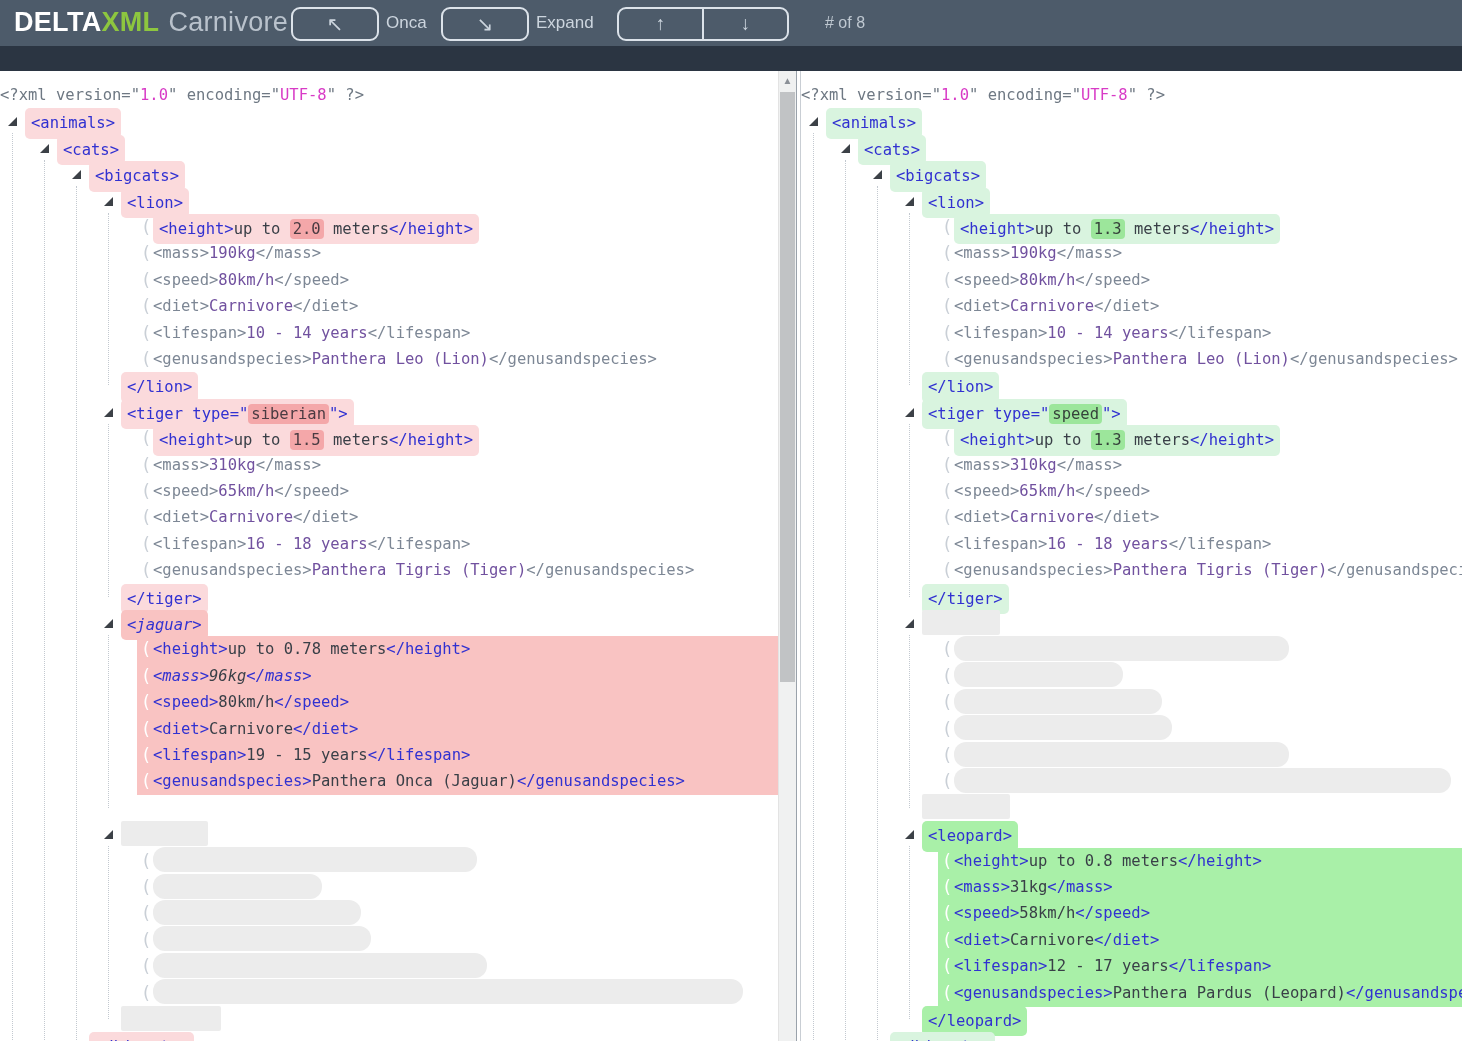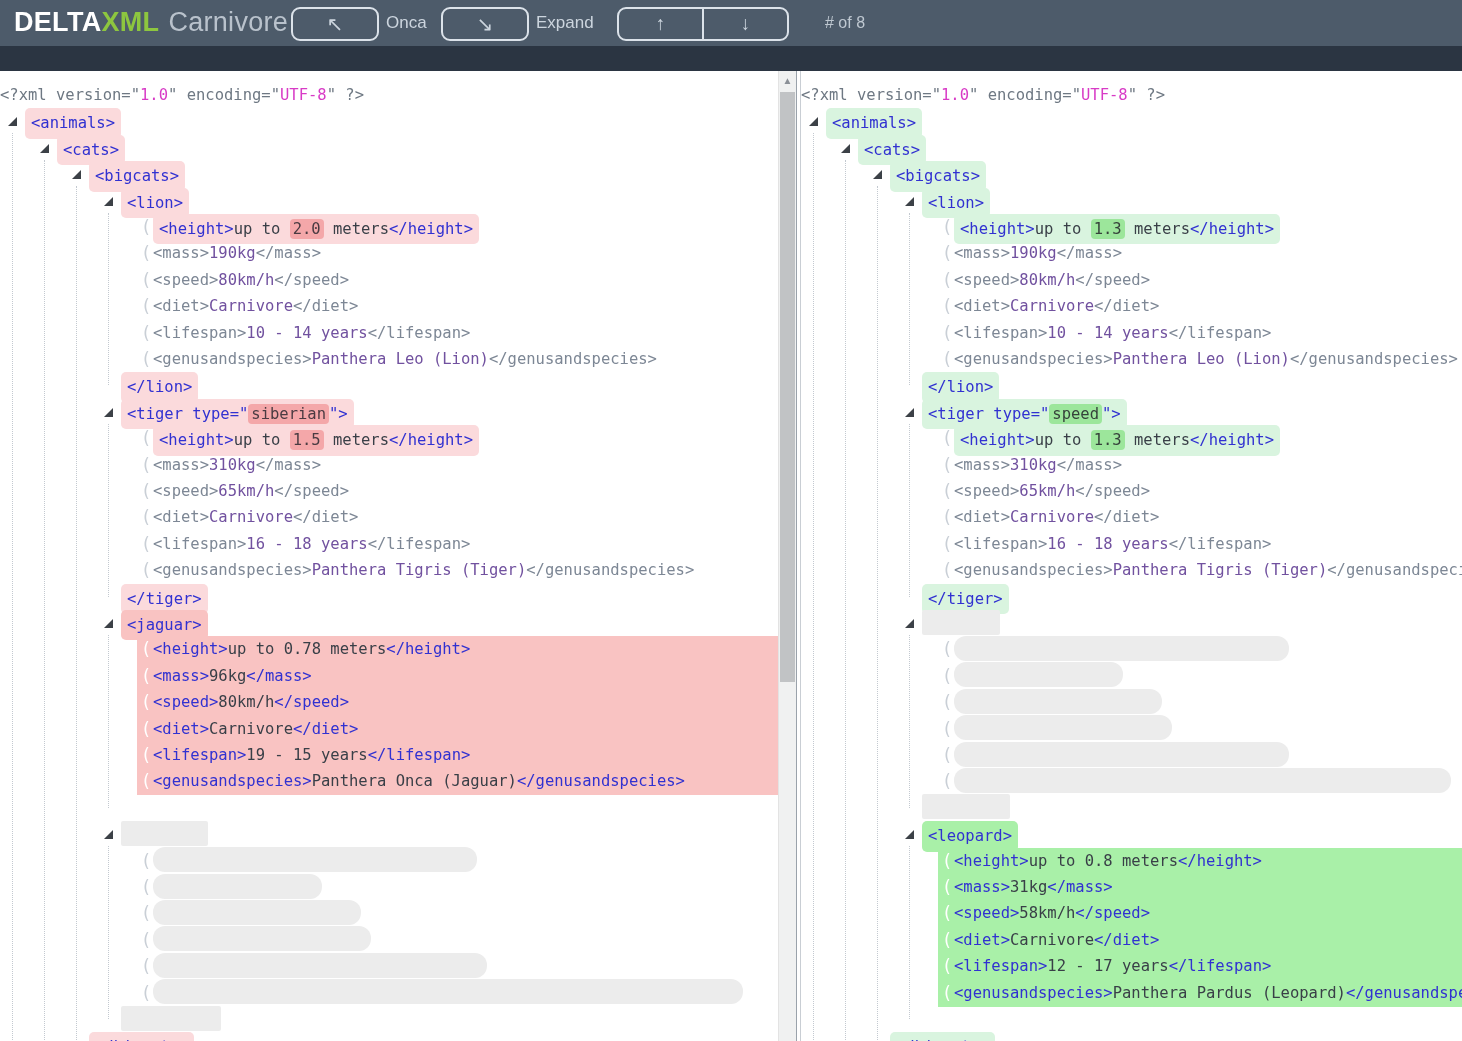--- a/index.html
+++ b/index.html
@@ -130,23 +130,23 @@
     <div class="row" style="top: 275px;"><span class="fold" style="left: 141px;">(</span><span class="content" style="margin-left: 153px;"><span class="k-gtag">&lt;genusandspecies&gt;</span><span class="k-val">Panthera Leo (Lion)</span><span class="k-gtag">&lt;/genusandspecies&gt;</span></span></div>
     <div class="row" style="top: 301.4px;"><span class="content pill pill-del" style="margin-left: 121px;"><span class="k-tag">&lt;/lion&gt;</span></span></div>
     <div class="row" style="top: 327.8px;"><span class="tri" style="left: 104px;"></span><span class="content pill pill-del" style="margin-left: 121px;"><span class="k-tag">&lt;tiger type="</span><span class="k-sdel">siberian</span><span class="k-tag">"&gt;</span></span></div>
     <div class="row" style="top: 354.2px;"><span class="fold" style="left: 141px;">(</span><span class="content pill pill-del" style="margin-left: 153px;"><span class="k-tag">&lt;height&gt;</span><span class="k-txt">up to </span><span class="k-sdel">1.5</span><span class="k-txt"> meters</span><span class="k-tag">&lt;/height&gt;</span></span></div>
     <div class="row" style="top: 380.6px;"><span class="fold" style="left: 141px;">(</span><span class="content" style="margin-left: 153px;"><span class="k-gtag">&lt;mass&gt;</span><span class="k-val">310kg</span><span class="k-gtag">&lt;/mass&gt;</span></span></div>
     <div class="row" style="top: 407px;"><span class="fold" style="left: 141px;">(</span><span class="content" style="margin-left: 153px;"><span class="k-gtag">&lt;speed&gt;</span><span class="k-val">65km/h</span><span class="k-gtag">&lt;/speed&gt;</span></span></div>
     <div class="row" style="top: 433.4px;"><span class="fold" style="left: 141px;">(</span><span class="content" style="margin-left: 153px;"><span class="k-gtag">&lt;diet&gt;</span><span class="k-val">Carnivore</span><span class="k-gtag">&lt;/diet&gt;</span></span></div>
     <div class="row" style="top: 459.8px;"><span class="fold" style="left: 141px;">(</span><span class="content" style="margin-left: 153px;"><span class="k-gtag">&lt;lifespan&gt;</span><span class="k-val">16 - 18 years</span><span class="k-gtag">&lt;/lifespan&gt;</span></span></div>
     <div class="row" style="top: 486.2px;"><span class="fold" style="left: 141px;">(</span><span class="content" style="margin-left: 153px;"><span class="k-gtag">&lt;genusandspecies&gt;</span><span class="k-val">Panthera Tigris (Tiger)</span><span class="k-gtag">&lt;/genusandspecies&gt;</span></span></div>
     <div class="row" style="top: 512.6px;"><span class="content pill pill-del" style="margin-left: 121px;"><span class="k-tag">&lt;/tiger&gt;</span></span></div>
-    <div class="row" style="top: 539px;"><span class="tri" style="left: 104px;"></span><span class="content pill pill-delb" style="margin-left: 121px;"><span class="k-tag">&lt;jaguar&gt;</span></span></div>
+    <div class="row" style="top: 539px;"><span class="tri" style="left: 104px;"></span><span class="content pill pill-delb" style="margin-left: 121px; font-style: italic;"><span class="k-tag">&lt;jaguar&gt;</span></span></div>
     <div class="row" style="top: 565.4px;"><div class="block-bg block-del"></div><span class="fold on-block" style="left: 141px;">(</span><span class="content" style="margin-left: 153px;"><span class="k-tag">&lt;height&gt;</span><span class="k-txt">up to 0.78 meters</span><span class="k-tag">&lt;/height&gt;</span></span></div>
-    <div class="row" style="top: 591.8px;"><div class="block-bg block-del"></div><span class="fold on-block" style="left: 141px;">(</span><span class="content" style="margin-left: 153px;"><span class="k-tag">&lt;mass&gt;</span><span class="k-txt">96kg</span><span class="k-tag">&lt;/mass&gt;</span></span></div>
+    <div class="row" style="top: 591.8px;"><div class="block-bg block-del"></div><span class="fold on-block" style="left: 141px;">(</span><span class="content" style="margin-left: 153px; font-style: italic;"><span class="k-tag">&lt;mass&gt;</span><span class="k-txt">96kg</span><span class="k-tag">&lt;/mass&gt;</span></span></div>
     <div class="row" style="top: 618.2px;"><div class="block-bg block-del"></div><span class="fold on-block" style="left: 141px;">(</span><span class="content" style="margin-left: 153px;"><span class="k-tag">&lt;speed&gt;</span><span class="k-txt">80km/h</span><span class="k-tag">&lt;/speed&gt;</span></span></div>
     <div class="row" style="top: 644.6px;"><div class="block-bg block-del"></div><span class="fold on-block" style="left: 141px;">(</span><span class="content" style="margin-left: 153px;"><span class="k-tag">&lt;diet&gt;</span><span class="k-txt">Carnivore</span><span class="k-tag">&lt;/diet&gt;</span></span></div>
     <div class="row" style="top: 671px;"><div class="block-bg block-del"></div><span class="fold on-block" style="left: 141px;">(</span><span class="content" style="margin-left: 153px;"><span class="k-tag">&lt;lifespan&gt;</span><span class="k-txt">19 - 15 years</span><span class="k-tag">&lt;/lifespan&gt;</span></span></div>
     <div class="row" style="top: 697.4px;"><div class="block-bg block-del"></div><span class="fold on-block" style="left: 141px;">(</span><span class="content" style="margin-left: 153px;"><span class="k-tag">&lt;genusandspecies&gt;</span><span class="k-txt">Panthera Onca (Jaguar)</span><span class="k-tag">&lt;/genusandspecies&gt;</span></span></div>
     <div class="row" style="top: 750.2px;"><span class="tri" style="left: 104px;"></span><span class="content" style="margin-left: 121px;"><span class="ph" style="width: 87px;"></span></span></div>
     <div class="row" style="top: 776.6px;"><span class="fold" style="left: 141px;">(</span><span class="content" style="margin-left: 153px;"><span class="ph ph-round" style="width: 324px;"></span></span></div>
     <div class="row" style="top: 803px;"><span class="fold" style="left: 141px;">(</span><span class="content" style="margin-left: 153px;"><span class="ph ph-round" style="width: 169px;"></span></span></div>
     <div class="row" style="top: 829.4px;"><span class="fold" style="left: 141px;">(</span><span class="content" style="margin-left: 153px;"><span class="ph ph-round" style="width: 208px;"></span></span></div>
     <div class="row" style="top: 855.8px;"><span class="fold" style="left: 141px;">(</span><span class="content" style="margin-left: 153px;"><span class="ph ph-round" style="width: 218px;"></span></span></div>
     <div class="row" style="top: 882.2px;"><span class="fold" style="left: 141px;">(</span><span class="content" style="margin-left: 153px;"><span class="ph ph-round" style="width: 334px;"></span></span></div>
@@ -195,14 +195,15 @@
     <div class="row" style="top: 671px;"><span class="fold" style="left: 141px;">(</span><span class="content" style="margin-left: 153px;"><span class="ph ph-round" style="width: 335px;"></span></span></div>
     <div class="row" style="top: 697.4px;"><span class="fold" style="left: 141px;">(</span><span class="content" style="margin-left: 153px;"><span class="ph ph-round" style="width: 497px;"></span></span></div>
     <div class="row" style="top: 723.8px;"><span class="content" style="margin-left: 121px;"><span class="ph" style="width: 88px;"></span></span></div>
     <div class="row" style="top: 750.2px;"><span class="tri" style="left: 104px;"></span><span class="content pill pill-insb" style="margin-left: 121px;"><span class="k-tag">&lt;leopard&gt;</span></span></div>
     <div class="row" style="top: 776.6px;"><div class="block-bg block-ins"></div><span class="fold on-block" style="left: 141px;">(</span><span class="content" style="margin-left: 153px;"><span class="k-tag">&lt;height&gt;</span><span class="k-txt">up to 0.8 meters</span><span class="k-tag">&lt;/height&gt;</span></span></div>
     <div class="row" style="top: 803px;"><div class="block-bg block-ins"></div><span class="fold on-block" style="left: 141px;">(</span><span class="content" style="margin-left: 153px;"><span class="k-tag">&lt;mass&gt;</span><span class="k-txt">31kg</span><span class="k-tag">&lt;/mass&gt;</span></span></div>
     <div class="row" style="top: 829.4px;"><div class="block-bg block-ins"></div><span class="fold on-block" style="left: 141px;">(</span><span class="content" style="margin-left: 153px;"><span class="k-tag">&lt;speed&gt;</span><span class="k-txt">58km/h</span><span class="k-tag">&lt;/speed&gt;</span></span></div>
     <div class="row" style="top: 855.8px;"><div class="block-bg block-ins"></div><span class="fold on-block" style="left: 141px;">(</span><span class="content" style="margin-left: 153px;"><span class="k-tag">&lt;diet&gt;</span><span class="k-txt">Carnivore</span><span class="k-tag">&lt;/diet&gt;</span></span></div>
     <div class="row" style="top: 882.2px;"><div class="block-bg block-ins"></div><span class="fold on-block" style="left: 141px;">(</span><span class="content" style="margin-left: 153px;"><span class="k-tag">&lt;lifespan&gt;</span><span class="k-txt">12 - 17 years</span><span class="k-tag">&lt;/lifespan&gt;</span></span></div>
     <div class="row" style="top: 908.6px;"><div class="block-bg block-ins"></div><span class="fold on-block" style="left: 141px;">(</span><span class="content" style="margin-left: 153px;"><span class="k-tag">&lt;genusandspecies&gt;</span><span class="k-txt">Panthera Pardus (Leopard)</span><span class="k-tag">&lt;/genusandspecies&gt;</span></span></div>
+    <div class="row" style="top: 935px;"><span class="content pill pill-insb" style="margin-left: 121px;"><span class="k-tag">&lt;/leopard&gt;</span></span></div>
     <div class="row" style="top: 961.4px;"><span class="content pill pill-ins" style="margin-left: 89px;"><span class="k-tag">&lt;/bigcats&gt;</span></span></div>
   </div>
 
 </body></html>

